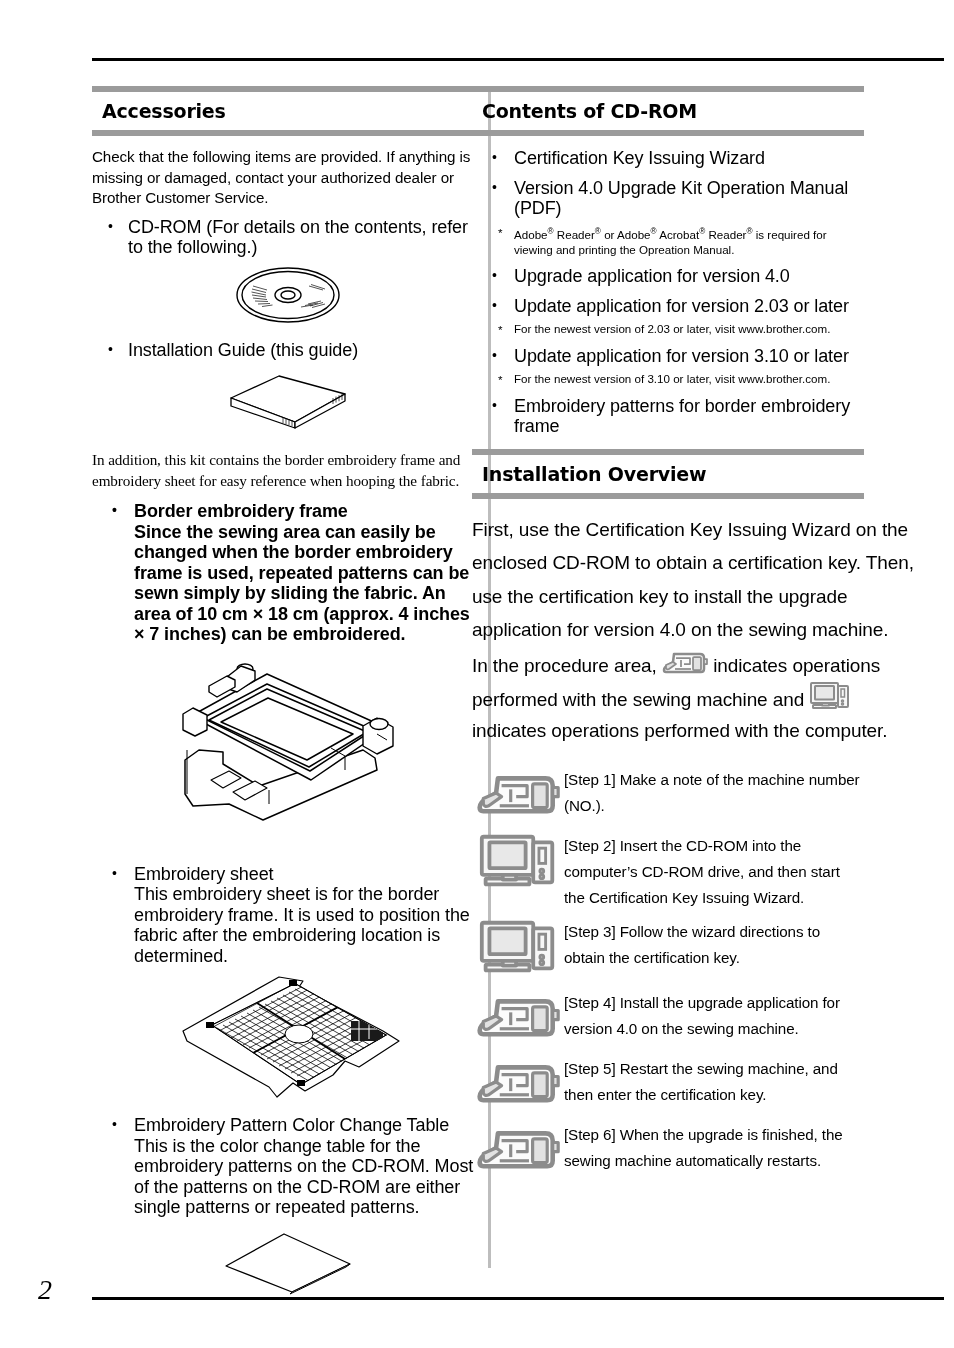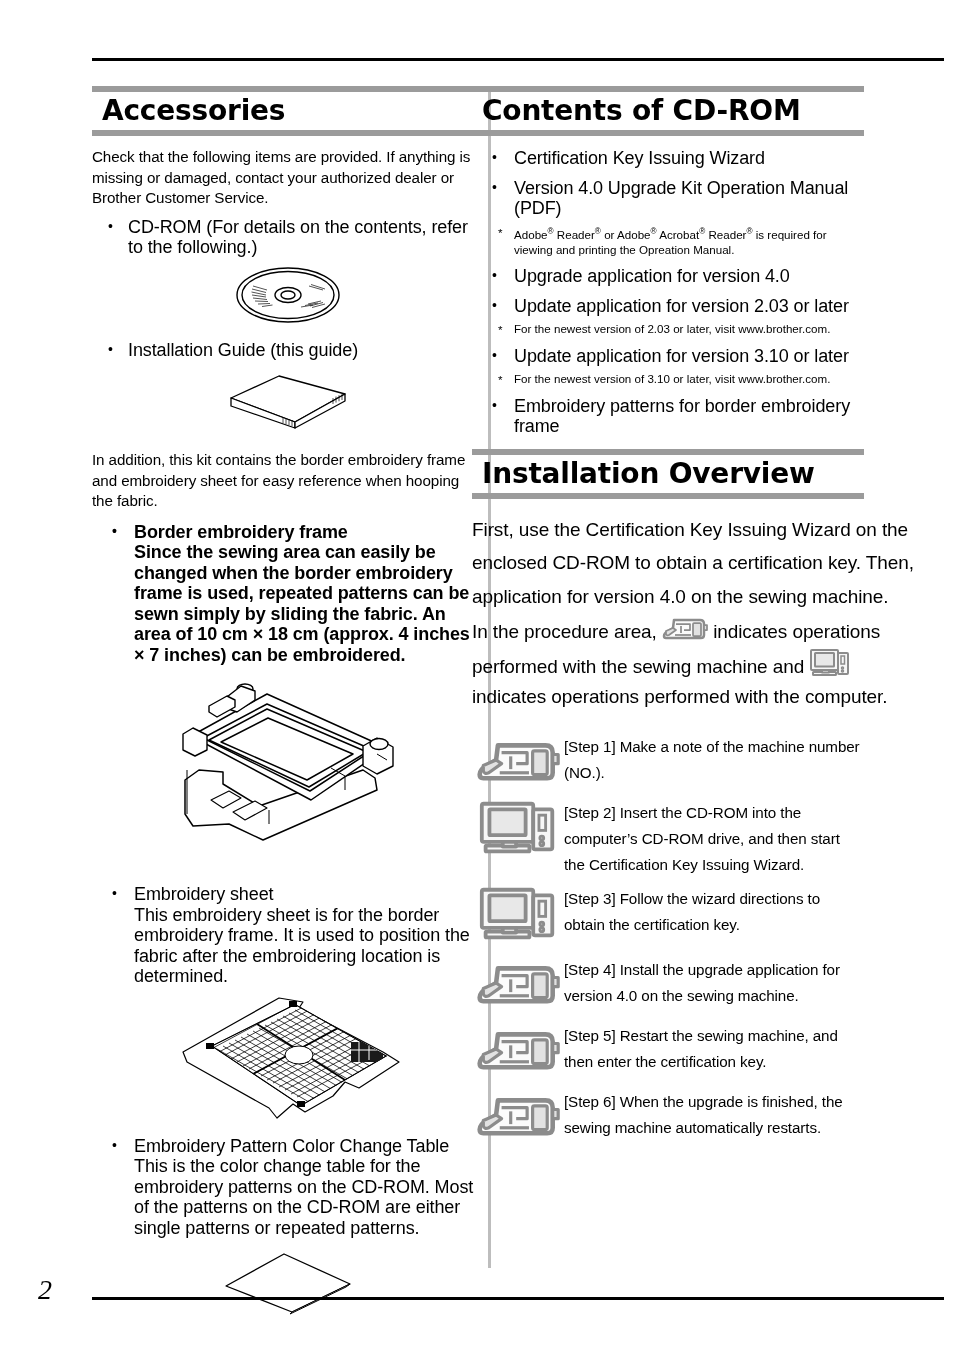--- a/index.html
+++ b/index.html
@@ -65,21 +65,21 @@
     margin-bottom: 0;
   }
   .sec-bar {
     height: 6px;
     background: #9b9b9b;
     width: 100%;
   }
   .sec-bar.top { margin-bottom: 4px; }
   .sec-bar.bot { margin-top: 3px; }
   .sec-title {
-    font-size: 28px;
+    font-size: 19px;
     font-weight: bold;
     line-height: 28px;
     letter-spacing: -0.2px;
     padding: 1px 0 2px 10px;
     font-family: "DejaVu Sans", sans-serif;
   }
 
   
   .para {
     font-size: 15.2px;
@@ -233,21 +233,21 @@
           <path d="M116 25.2 L116 31.3"></path>
             <path d="M119 24 L119 30"></path>
           <path d="M60 47 L60 53"></path>
             <path d="M63 48 L63 54"></path>
           <path d="M66 49 L66 55"></path>
             <path d="M69 50 L69 56"></path>
         </g>
       </svg>
     </div>
 
-    <p class="para" style="margin-top:14px;">In addition, this kit contains the border embroidery frame and embroidery sheet for easy reference when hooping the fabric.</p>
+    <p class="para" style="margin-top:14px;font-family:Liberation Serif, serif;">In addition, this kit contains the border embroidery frame and embroidery sheet for easy reference when hooping the fabric.</p>
 
     <ul class="bullets wide" style="margin-top:10px;font-weight:bold;">
       <li>
         <span>Border embroidery frame</span><br>
         <span>Since the sewing area can easily be changed when the border embroidery frame is used, repeated patterns can be sewn simply by sliding the fabric. An area of 10 cm × 18 cm (approx. 4 inches × 7 inches) can be embroidered.</span>
       </li>
     </ul>
 
     <div class="fig" style="margin-top:6px;">
       <svg width="250" height="200" viewBox="0 0 250 200">
@@ -414,20 +414,21 @@
 
     <div class="section" style="margin-top:12px;">
       <div class="sec-bar top"></div>
       <div class="sec-title">Installation Overview</div>
       <div class="sec-bar bot"></div>
     </div>
 
     <div class="para loose">
       <span class="ov-line">First, use the Certification Key Issuing Wizard on the</span>
       <span class="ov-line">enclosed CD-ROM to obtain a certification key. Then,</span>
+      <span class="ov-line">use the certification key to install the upgrade</span>
       <span class="ov-line">application for version 4.0 on the sewing machine.</span>
       <span class="ov-line">
         <span>In the procedure area,</span>
         <span class="inline-icon">
           <svg width="46" height="30" viewBox="0 0 92 60">
             <g fill="#fbfbfb" stroke="#8c8c8c" stroke-width="5" stroke-linejoin="round" stroke-linecap="round">
               <path d="M24 14 L76 14 Q84 14 84 22 L84 44 Q84 50 78 50 L26 50 L8 50 Q4 50 4 46 Q4 40 12 36 L22 30 Z"></path>
             </g>
             <g fill="#e2e2e2" stroke="#8c8c8c" stroke-width="3.5" stroke-linejoin="round">
               <rect x="62" y="20" width="16" height="26" rx="2"></rect>

